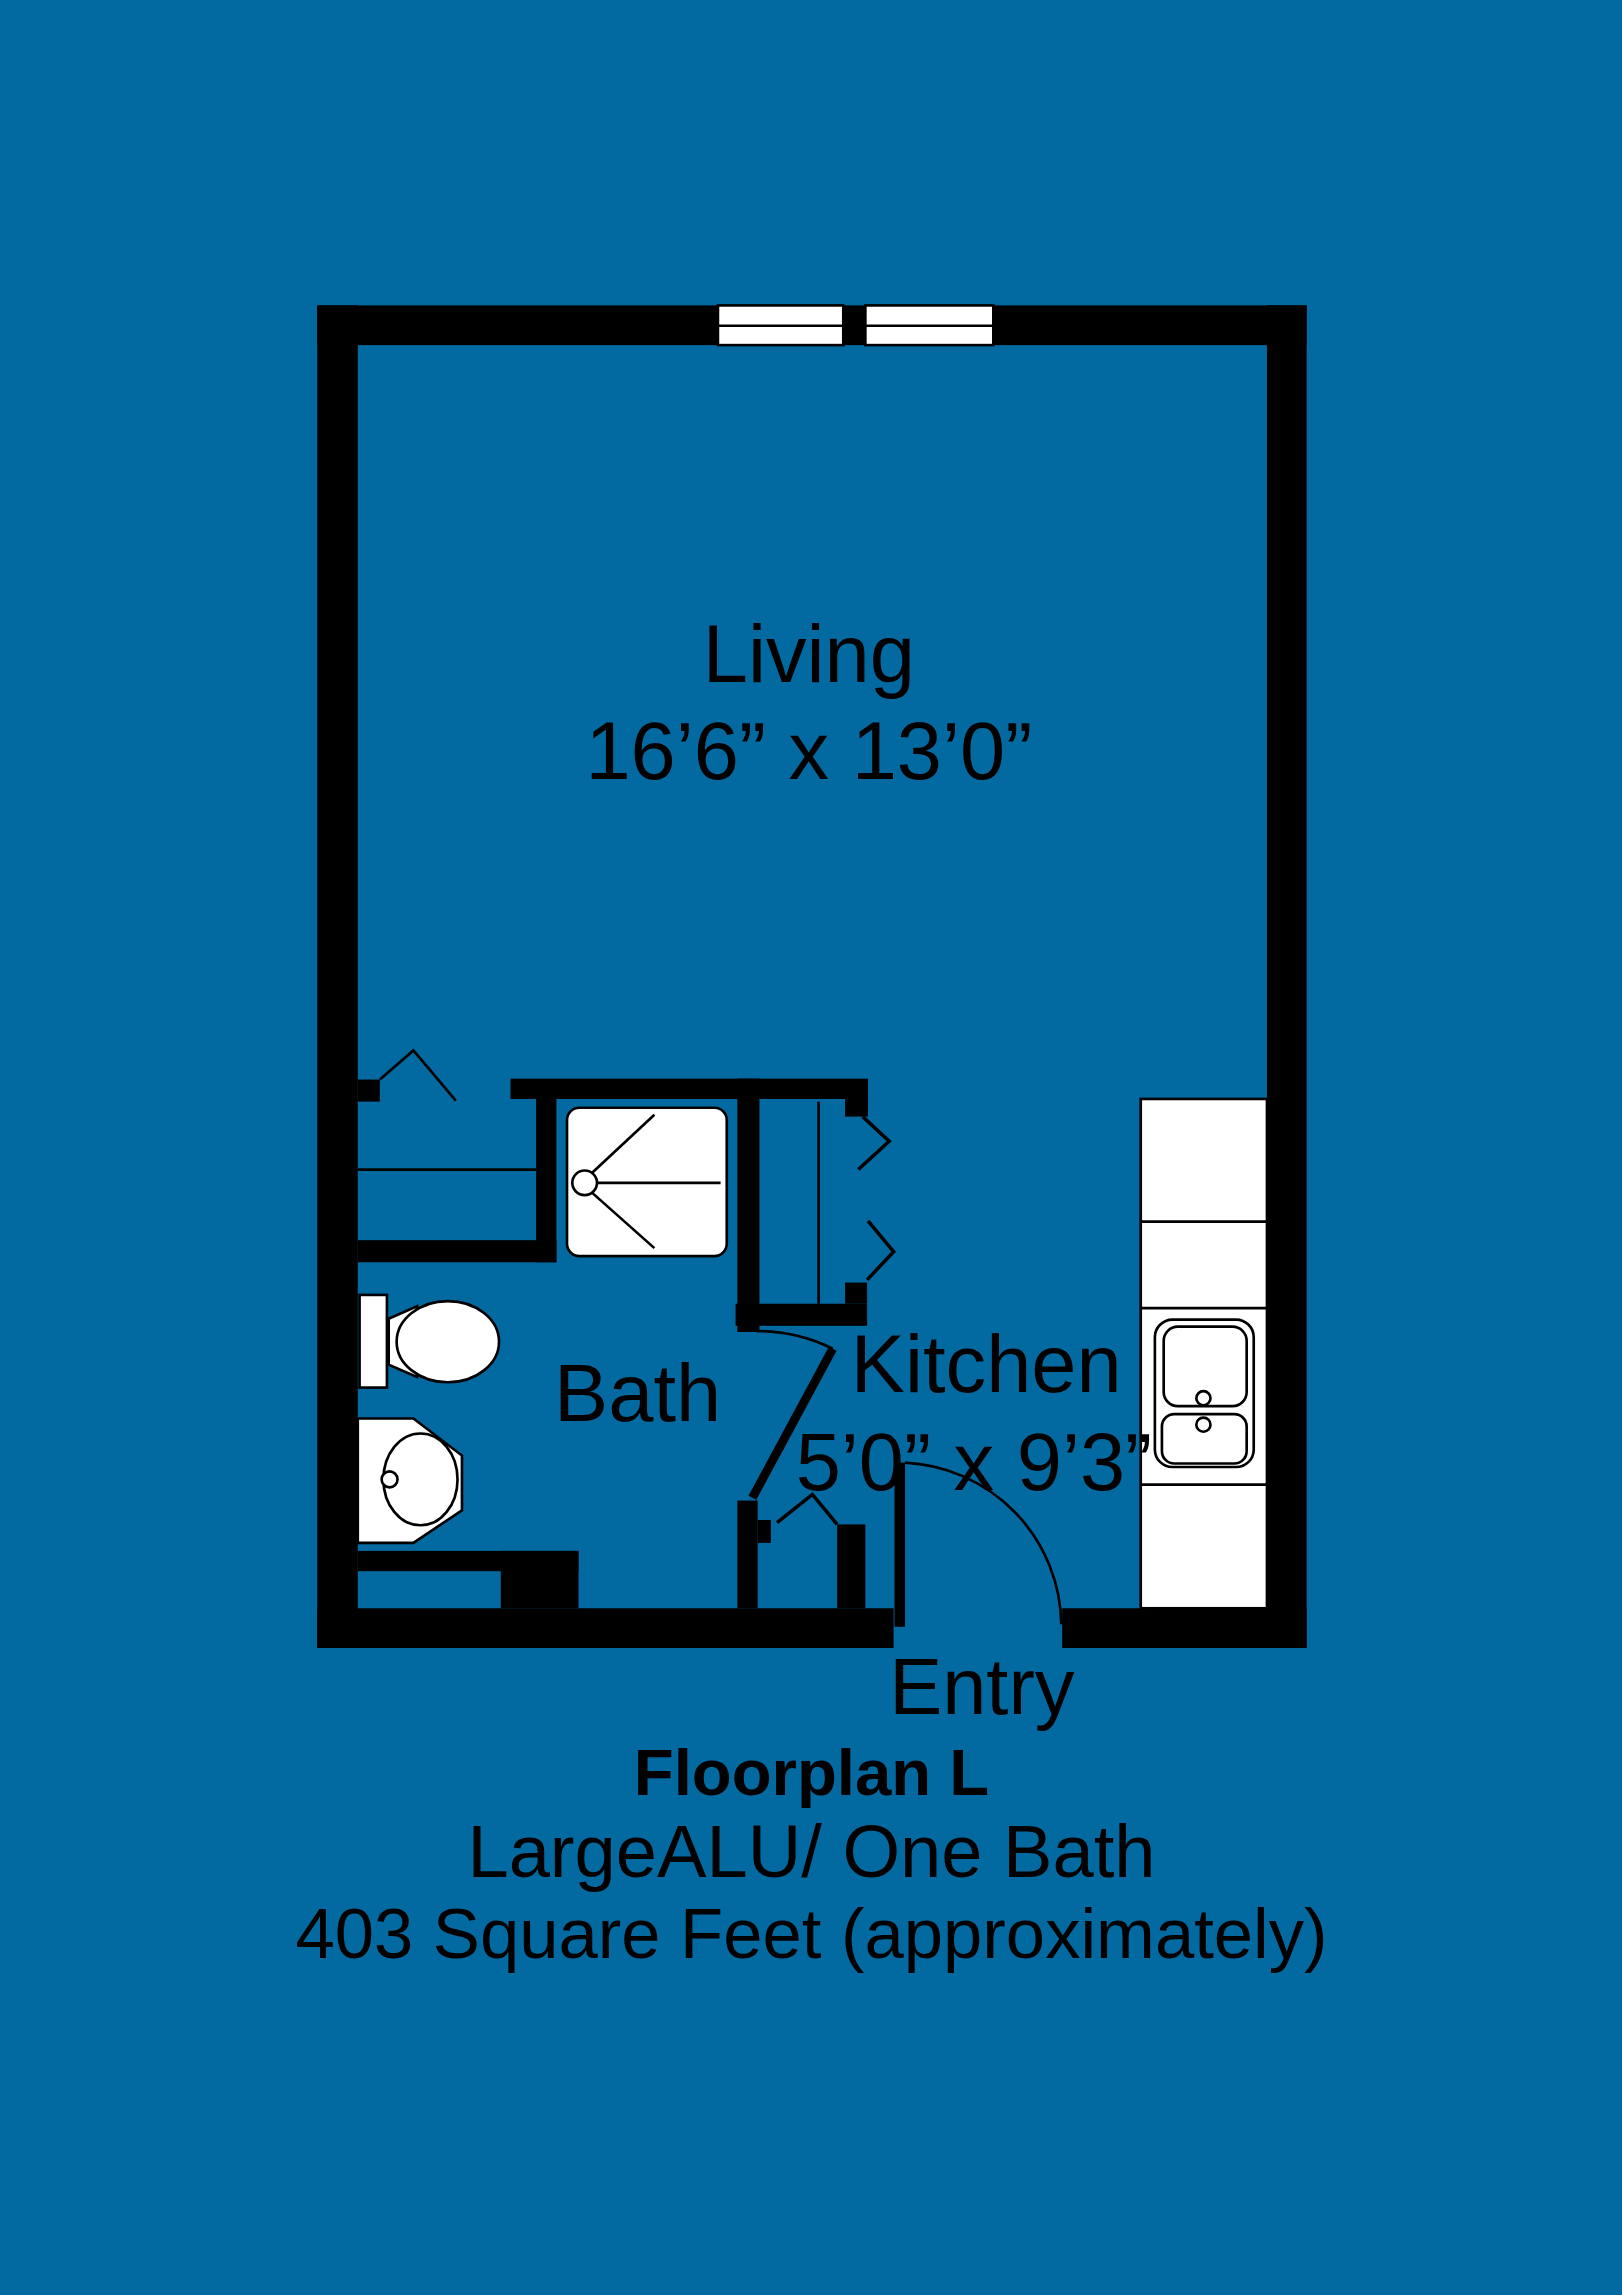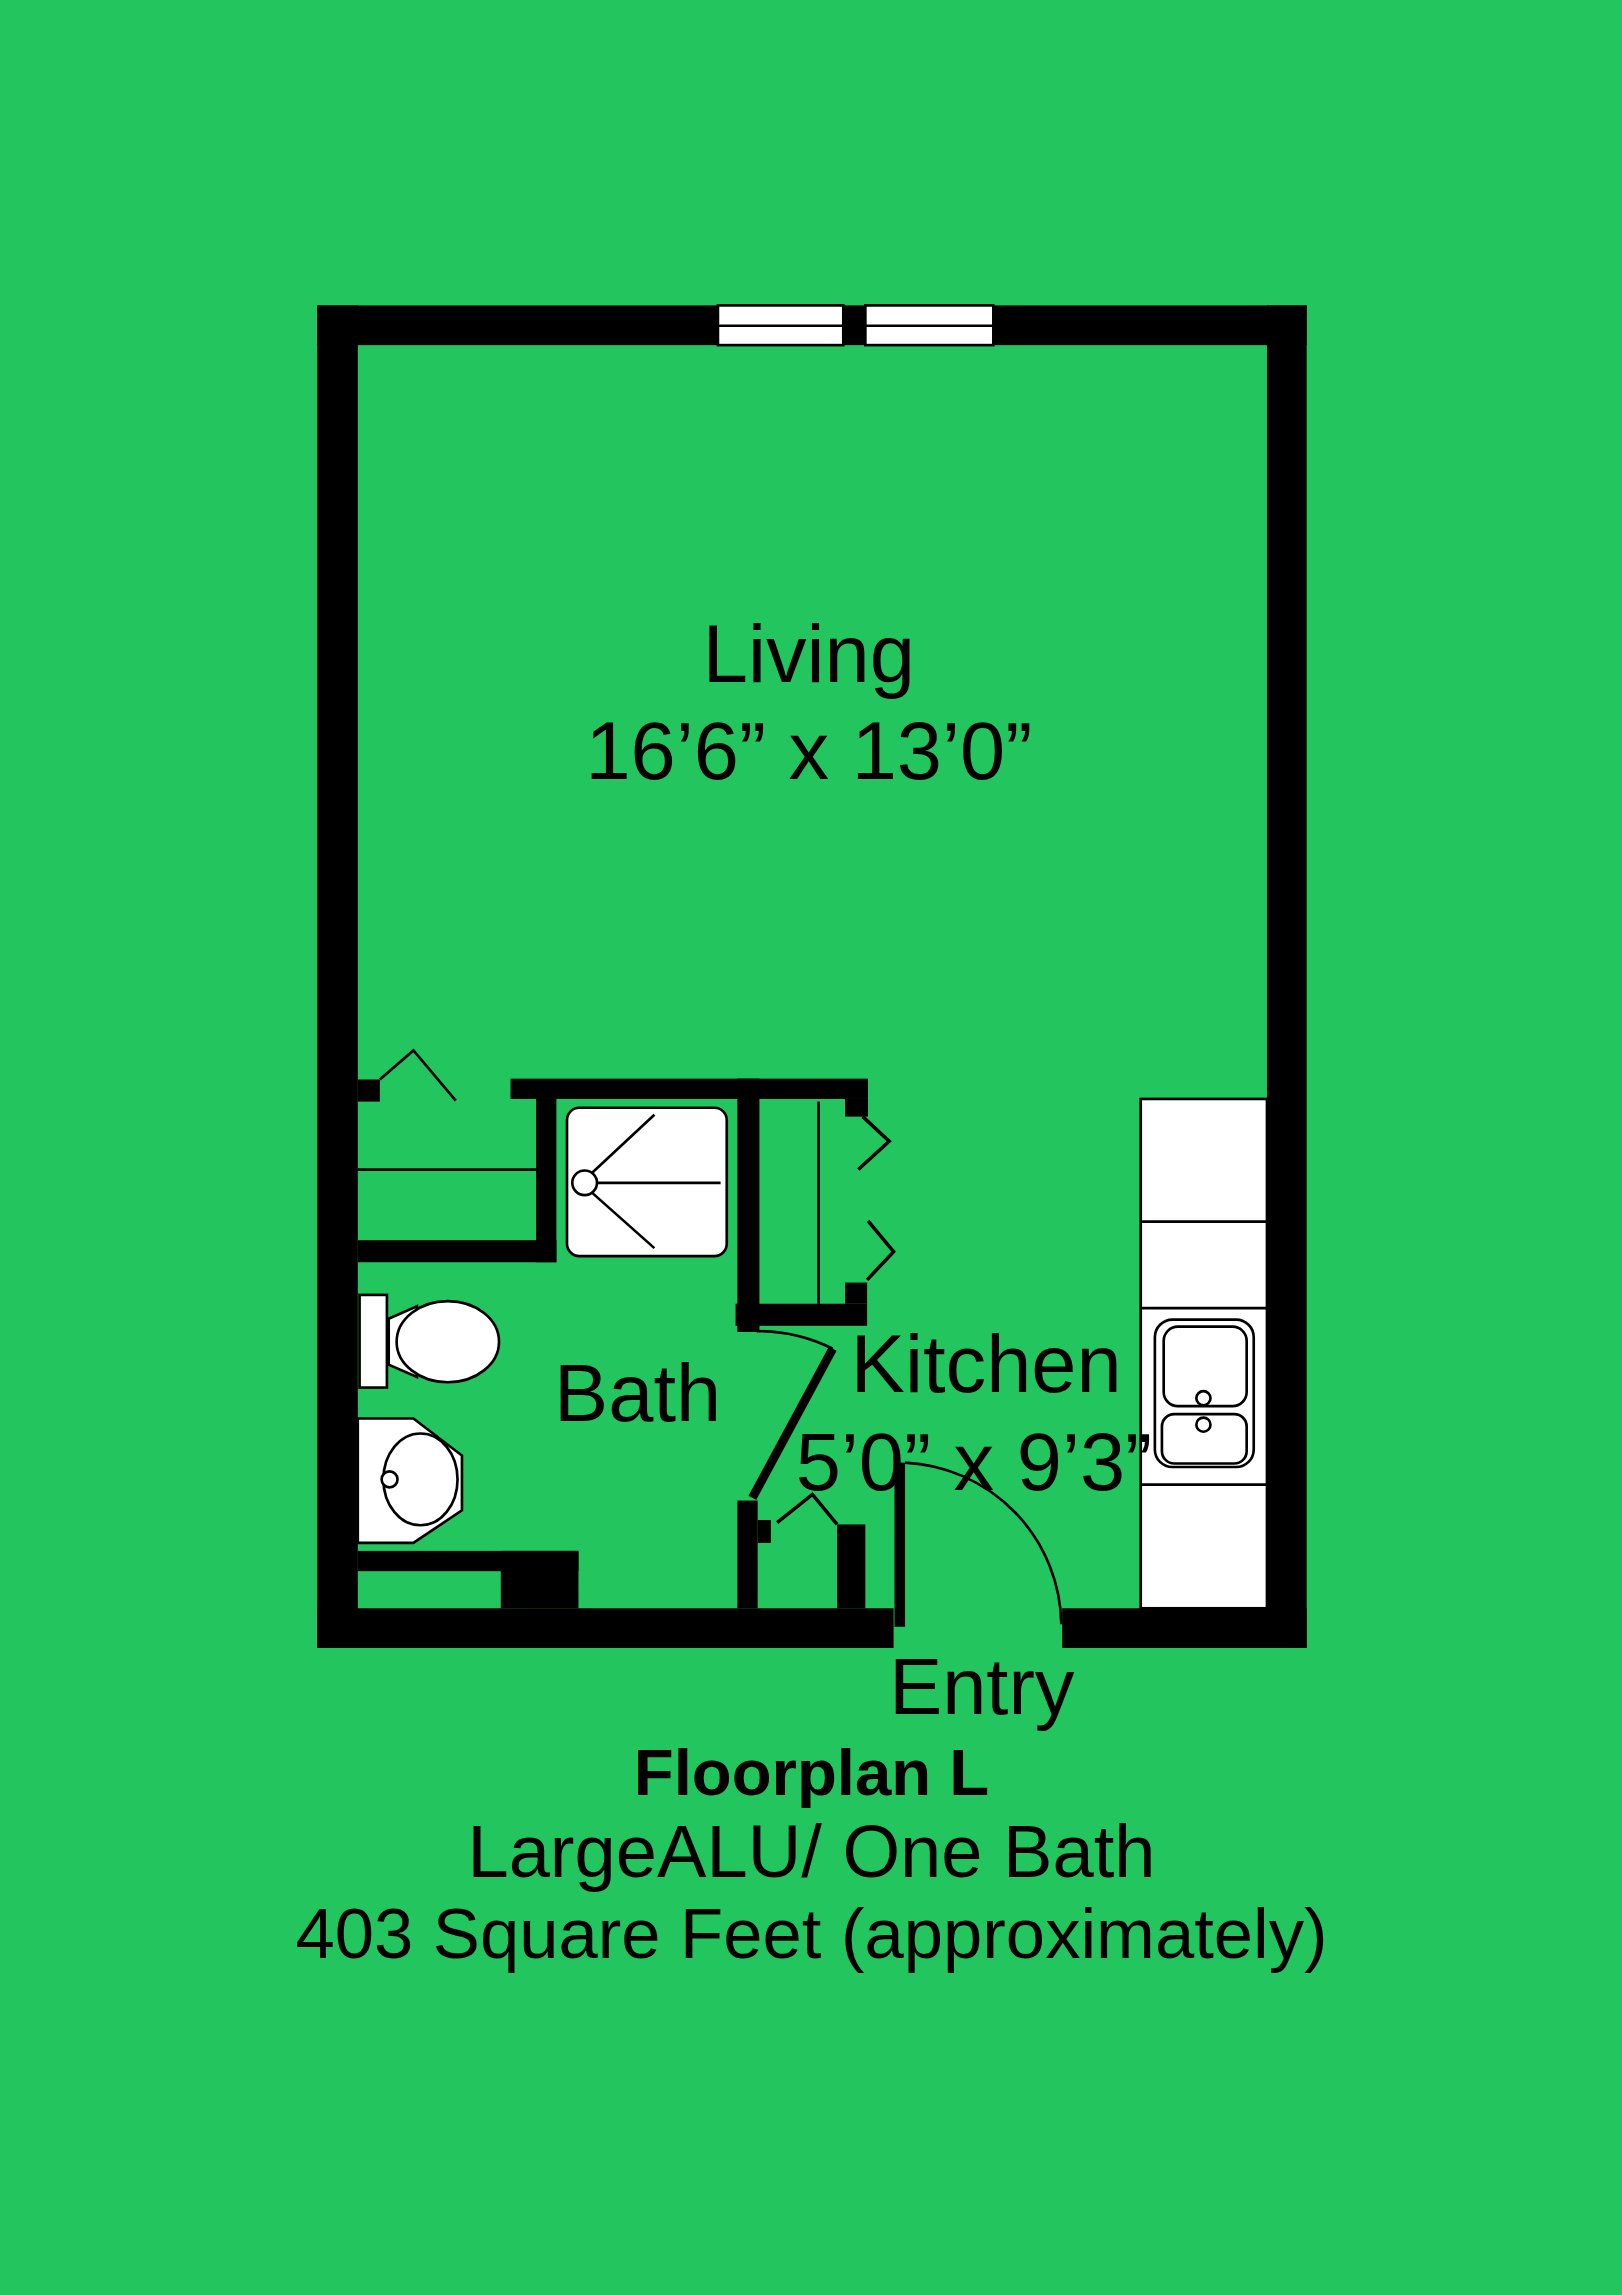--- a/index.html
+++ b/index.html
@@ -4,21 +4,21 @@
 <style>
   html, body {
     margin: 0;
     padding: 0;
     background: #ffffff;
     font-family: "Liberation Sans", sans-serif;
   }
   .page {
     width: 1623px;
     height: 2295px;
-    background: #22c55e;
+    background: #0369a1;
     position: relative;
     overflow: hidden;
   }
   svg { display: block; }
   .wall { fill: #000000; stroke: none; }
   .thin { fill: none; stroke: #000000; stroke-width: 3; }
   .thin4 { fill: none; stroke: #000000; stroke-width: 4; }
   .fixture { fill: #ffffff; stroke: #000000; stroke-width: 3; }
   .leaf { stroke: #000000; stroke-width: 10; }
   .swing { fill: none; stroke: #000000; stroke-width: 3; }

